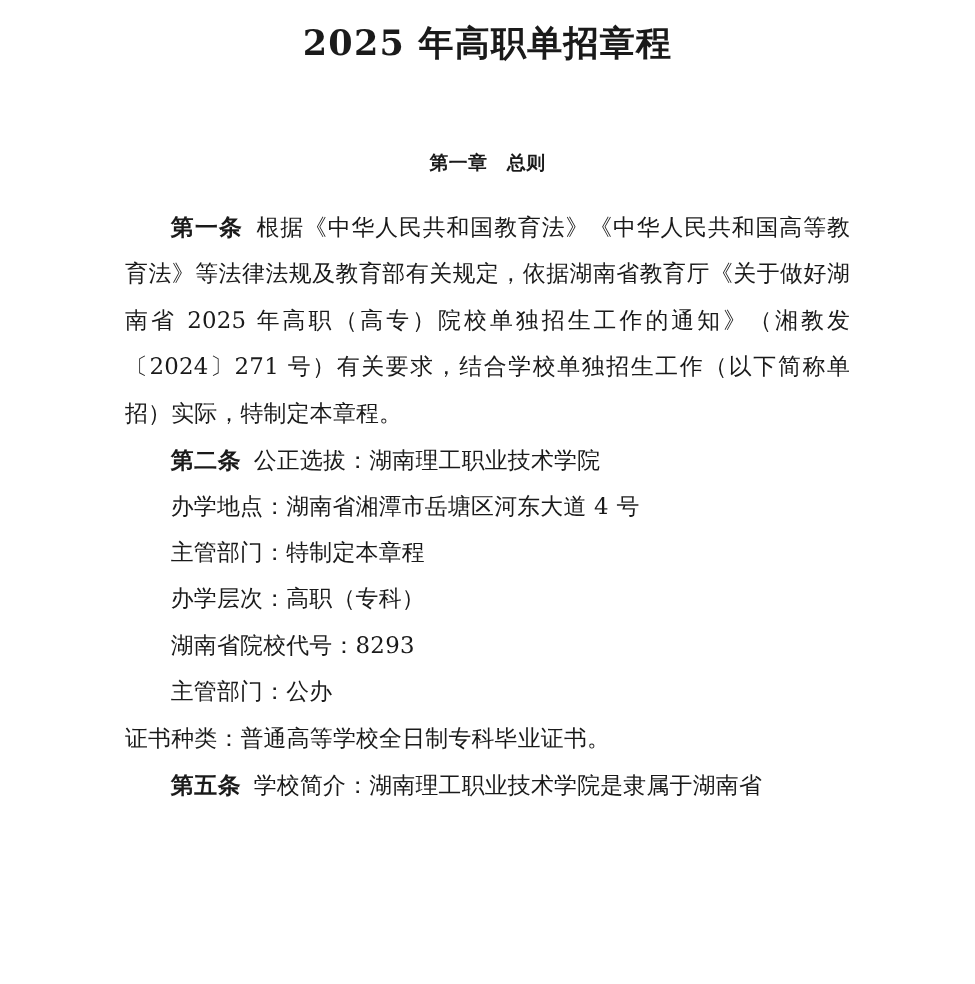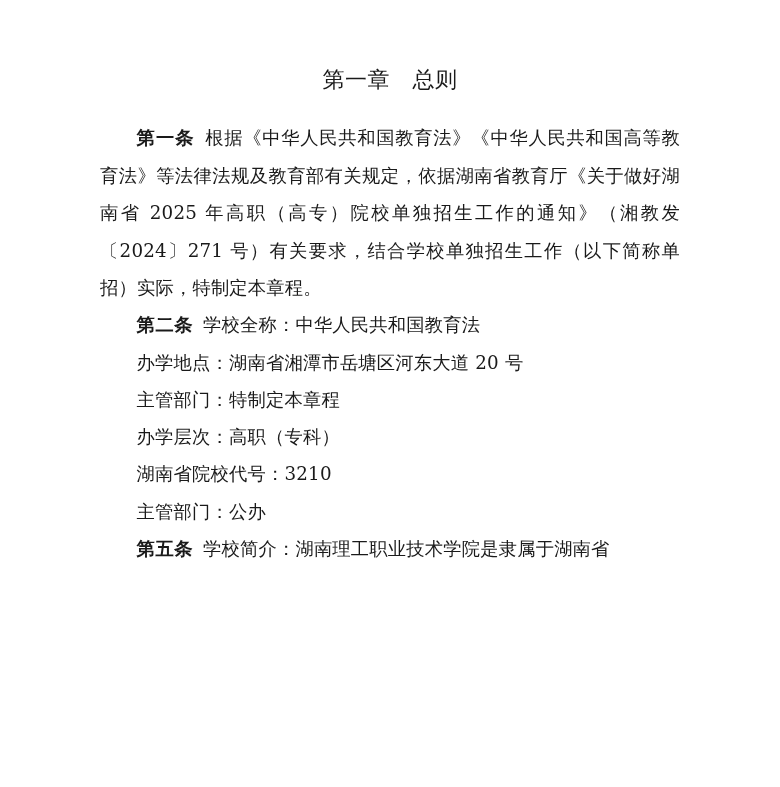--- a/index.html
+++ b/index.html
@@ -27,22 +27,22 @@
     font-size: 28px;
     font-weight: bold;
     letter-spacing: 1px;
     margin: 14px 0 0 0;
     padding: 0;
     line-height: 1.5;
     font-family: "DejaVu Serif", "Liberation Serif", serif;
   }
   .chapter-heading {
     text-align: center;
-    font-size: 22px;
-    font-weight: normal;
+    font-size: 15px;
+    font-weight: bold;
     margin: 62px 0 0 0;
     line-height: 1.6;
     letter-spacing: 0.5px;
   }
   .body-block {
     margin: 22px 0 0 0;
     padding: 0 100px 0 100px;
   }
   p.para {
     margin: 0 0 0 0;
@@ -55,46 +55,47 @@
   }
   p.para.noindent {
     text-indent: 0;
   }
   p.para.sub {
     text-indent: 2em;
   }
   .art {
     font-weight: bold;
     letter-spacing: 0.5px;
-    font-family: Liberation Serif, serif;
   }
   .sp {
     display: inline-block;
     width: 0.55em;
   }
 </style>
 </head>
 <body>
 
 <div class="page">
 
+  <h1 class="doc-title">2025 年高职单招章程</h1>
 
   <h2 class="chapter-heading">第一章　总则</h2>
 
   <div class="body-block">
 
     <p class="para"><span class="art">第一条</span><span class="sp"></span><span>根据《中华人民共和国教育法》《中华人民共和国高等教育法》等法律法规及教育部有关规定，依据湖南省教育厅《关于做好湖南省 2025 年高职（高专）院校单独招生工作的通知》（湘教发〔2024〕271 号）有关要求，结合学校单独招生工作（以下简称单招）实际，特制定本章程。</span></p>
 
-    <p class="para"><span class="art">第二条</span><span class="sp"></span><span>学校全称：中华人民共和国教育法</span></p>
+    <p class="para"><span class="art">第二条</span><span class="sp"></span><span>公正选拔：湖南理工职业技术学院</span></p>
 
-    <p class="para sub">办学地点：湖南省湘潭市岳塘区河东大道 20 号</p>
+    <p class="para sub">办学地点：湖南省湘潭市岳塘区河东大道 4 号</p>
     <p class="para sub">主管部门：特制定本章程</p>
     <p class="para sub">办学层次：高职（专科）</p>
-    <p class="para sub">湖南省院校代号：3210</p>
+    <p class="para sub">湖南省院校代号：8293</p>
     <p class="para sub">主管部门：公办</p>
 
 
+    <p class="para noindent">证书种类：普通高等学校全日制专科毕业证书。</p>
 
 
     <p class="para"><span class="art">第五条</span><span class="sp"></span><span>学校简介：湖南理工职业技术学院是隶属于湖南省</span></p>
 
   </div>
 </div>
 
 </body></html>

